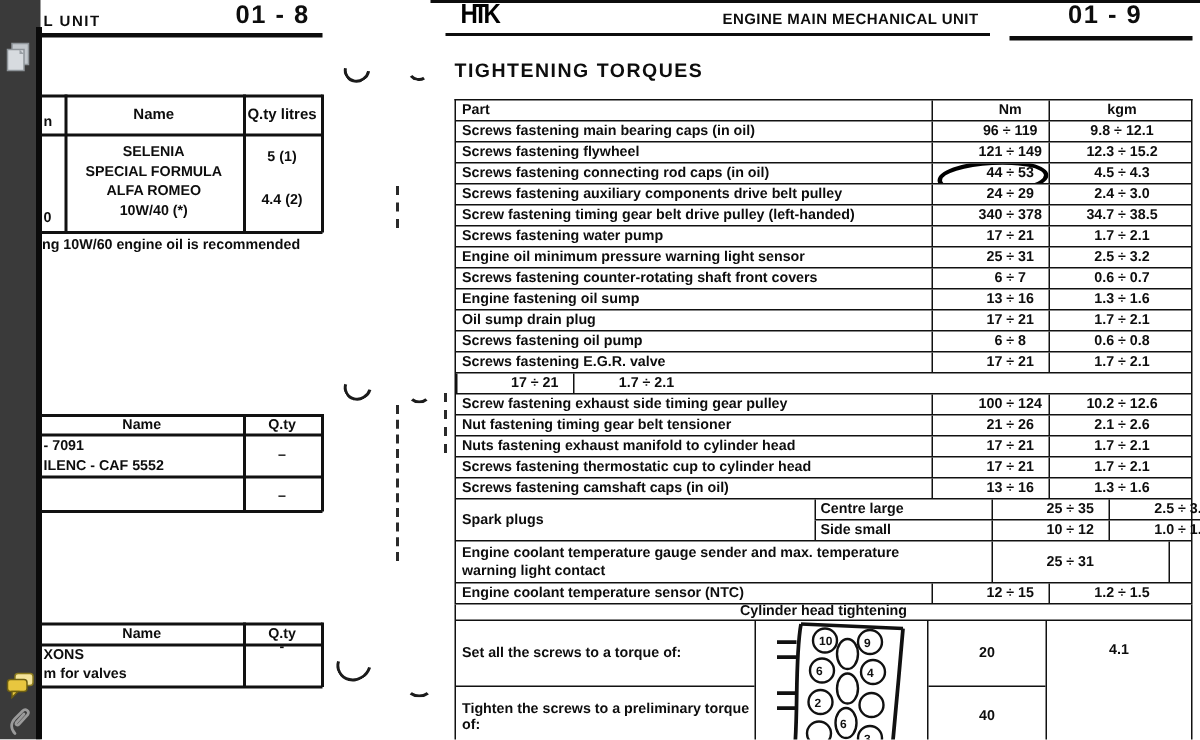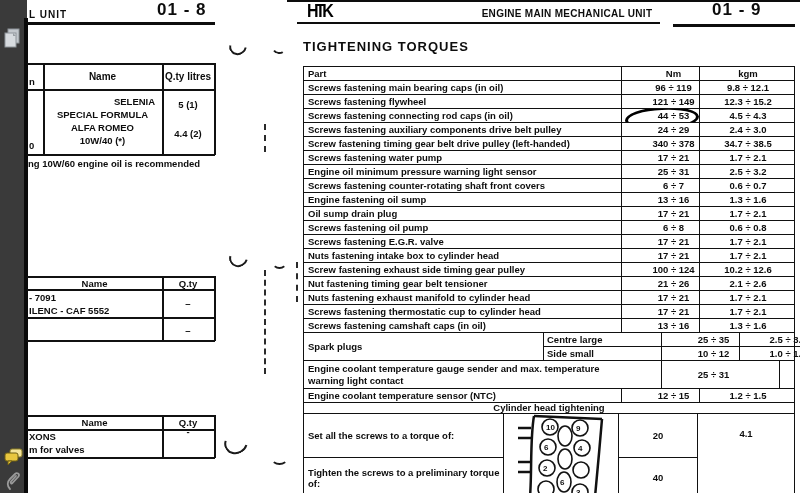--- a/index.html
+++ b/index.html
@@ -96,21 +96,21 @@
     <div>
       <div class="abs lhline" style="left:0;top:63px;width:188px;"></div>
       <div class="abs lhline" style="left:0;top:89px;width:188px;"></div>
       <div class="abs lhline" style="left:0;top:154px;width:188px;"></div>
       <div class="abs lvline" style="left:16px;top:63px;height:92px;"></div>
       <div class="abs lvline" style="left:135px;top:63px;height:92px;"></div>
       <div class="abs lvline" style="left:187px;top:63px;height:92px;"></div>
       <div class="abs scan t9" style="left:2px;top:76px;">n</div>
       <div class="abs scan t10" style="left:16px;top:71px;width:119px;text-align:center;">Name</div>
       <div class="abs scan t10" style="left:135px;top:71px;width:52px;text-align:center;">Q.ty litres</div>
-      <div class="abs scan t9" style="left:16px;top:96px;width:119px;text-align:center;margin-left:32px;">SELENIA</div>
+      <div class="abs scan t9" style="left:16px;top:96px;width:119px;text-align:center;">SELENIA</div>
       <div class="abs scan t9" style="left:16px;top:109px;width:119px;text-align:center;">SPECIAL FORMULA</div>
       <div class="abs scan t9" style="left:16px;top:122px;width:119px;text-align:center;">ALFA ROMEO</div>
       <div class="abs scan t9" style="left:16px;top:135px;width:119px;text-align:center;">10W/40 (*)</div>
       <div class="abs scan t9" style="left:135px;top:99px;width:52px;text-align:center;">5  (1)</div>
       <div class="abs scan t9" style="left:135px;top:128px;width:52px;text-align:center;">4.4  (2)</div>
       <div class="abs scan t9" style="left:2px;top:140px;">0</div>
     </div>
     <div class="abs scan t9" style="left:1px;top:158px;">ng 10W/60 engine oil is recommended</div>
 
     <div>
@@ -227,21 +227,20 @@
           <div class="cell part">Screws fastening oil pump</div>
           <div class="cell nmc">6 ÷ 8</div>
           <div class="cell kgc">0.6 ÷ 0.8</div>
         </div>
         <div class="trow">
           <div class="cell part">Screws fastening E.G.R. valve</div>
           <div class="cell nmc">17 ÷ 21</div>
           <div class="cell kgc">1.7 ÷ 2.1</div>
         </div>
         <div class="trow">
-          <div class="cell part">Nuts fastening intake box to cylinder head</div>
           <div class="cell nmc">17 ÷ 21</div>
           <div class="cell kgc">1.7 ÷ 2.1</div>
         </div>
         <div class="trow">
           <div class="cell part">Screw fastening exhaust side timing gear pulley</div>
           <div class="cell nmc">100 ÷ 124</div>
           <div class="cell kgc">10.2 ÷ 12.6</div>
         </div>
         <div class="trow">
           <div class="cell part">Nut fastening timing gear belt tensioner</div>

